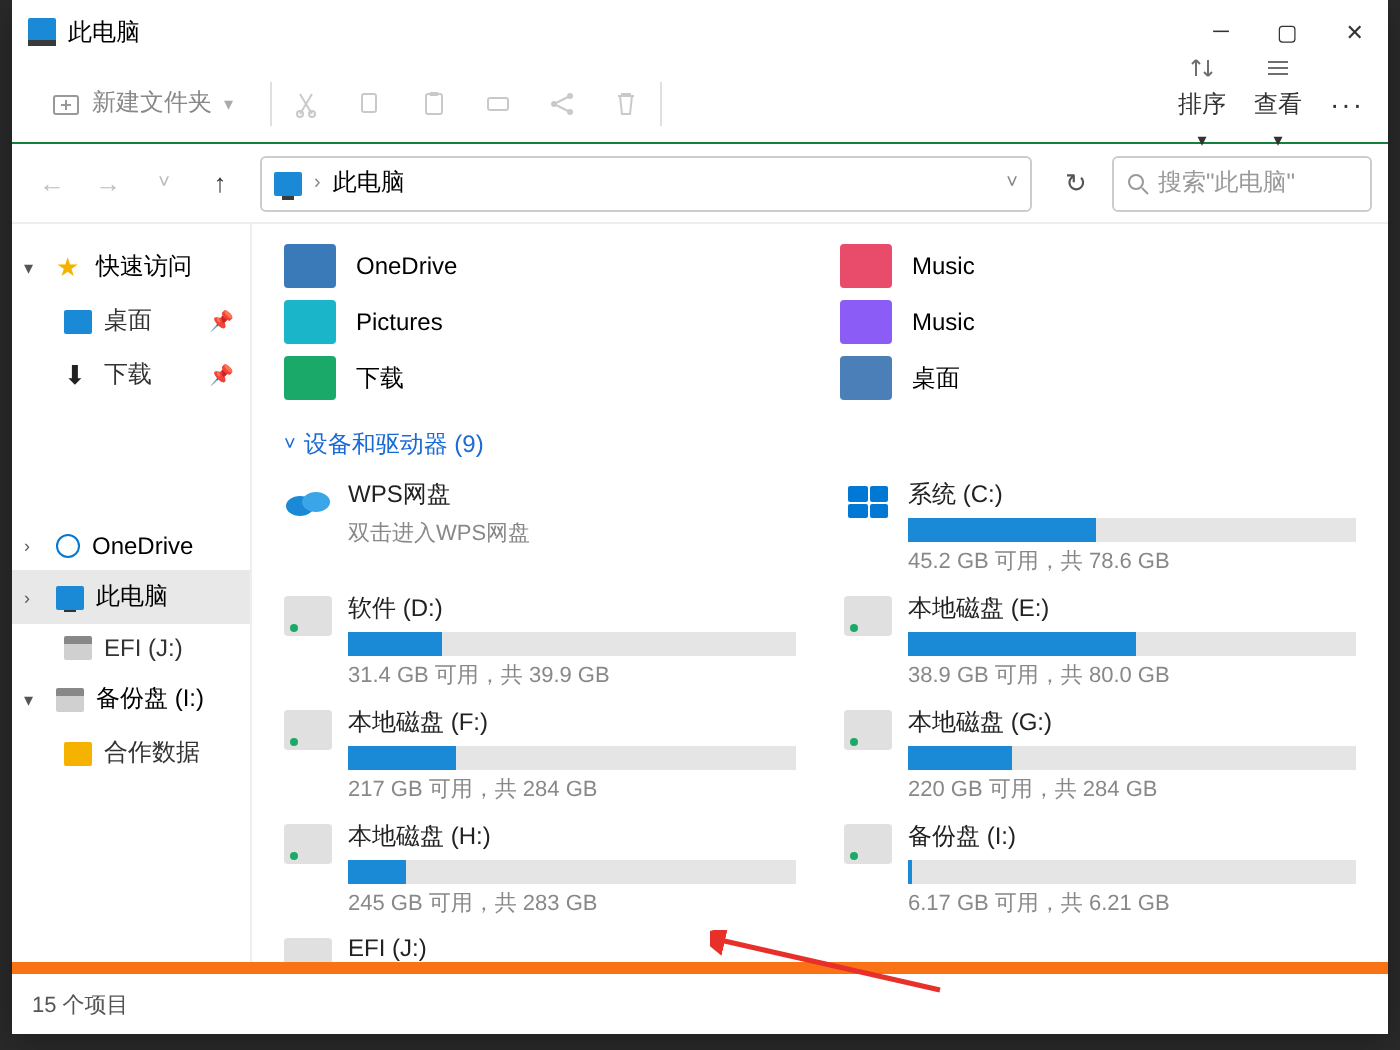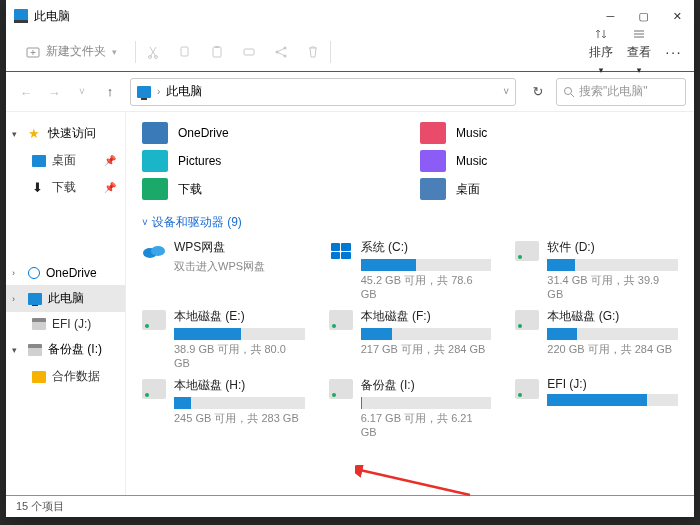--- a/index.html
+++ b/index.html
@@ -52,36 +52,36 @@
 .fitem { display: flex; align-items: center; gap: 10px; font-size: 12px; }
 .ficon { width: 26px; height: 22px; border-radius: 2px; position:relative; }
 .fic-docs { background:#3a7ab8;}
 .fic-music { background:#e94b6a;}
 .fic-pics { background:#1ab5c9;}
 .fic-vids { background:#8b5cf6;}
 .fic-dl { background:#1aa968;}
 .fic-desk { background:#4a7fb8;}
 .sect-h { display:flex; align-items:center; gap:4px; font-size:12px; color:#1b6bd6; margin:6px 0 8px;}
 .sect-h .car { font-size:10px;}
-.drives { display: grid; grid-template-columns: 1fr 1fr 1fr; gap: 8px 24px; }
+.drives { display: grid; grid-template-columns: 1fr 1fr; gap: 8px 24px; }
 .drive { display: flex; gap: 8px; }
 .dicon { width: 24px; height: 20px; background:#e0e0e0; border-radius:2px; position:relative; margin-top:2px; flex-shrink:0;}
 .dicon::after { content:""; position:absolute; bottom:2px; left:3px; width:4px; height:4px; background:#1aa968; border-radius:50%;}
 .dicon.wps { background:#fff;}
 .dicon.wps::after { display:none;}
 .dicon.wps svg { width:24px; height:20px;}
 .dicon.win { background:#fff; display:grid; grid-template-columns:1fr 1fr; grid-template-rows:1fr 1fr; gap:1px; padding:2px;}
 .dicon.win::after { display:none;}
 .dicon.win span { background:#0078d4; border-radius:1px;}
 .dinfo { flex:1; min-width:0;}
 .dname { font-size: 12px; color: #222; margin-bottom: 3px; }
 .dsub { font-size: 11px; color: #888; }
 .bar { width: 100%; height: 12px; background: #e5e5e5; margin: 2px 0; position: relative; }
 .bar .fill { height: 100%; background: #1b8ad6; }
-.status { height: 22px; border-top: 1px solid #f97316; display: flex; align-items: center; padding: 0 10px; font-size: 11px; color: #555; }
+.status { height: 36px; border-top: 6px solid #f97316; display: flex; align-items: center; padding: 0 10px; font-size: 11px; color: #555; }
 .arrow { position:absolute; left:355px; top:465px; pointer-events:none; }
 </style>
 </head>
 <body>
 
 <div class="window">
   <div class="titlebar">
     <span class="icon"></span>
     <span>此电脑</span>
     <div class="wincontrols">

